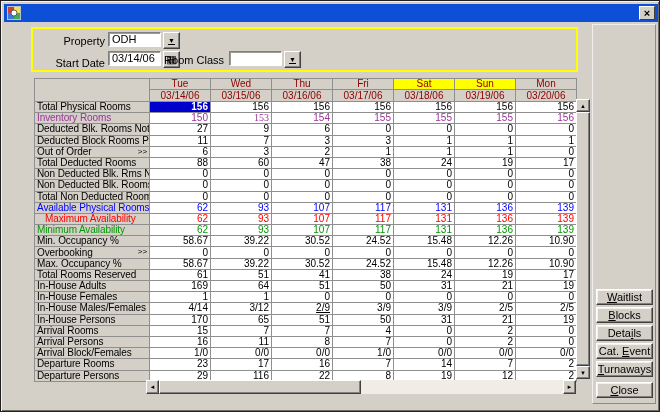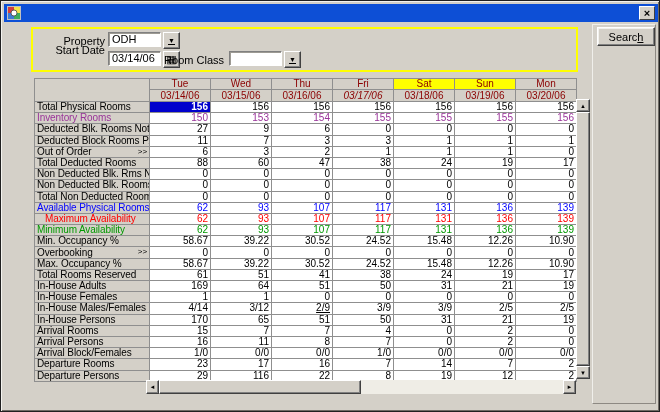--- a/index.html
+++ b/index.html
@@ -81,33 +81,40 @@
     </svg>
     <span class="close-btn">×</span>
   </div>
 
   <div class="form-box" id="form-box" style="border-color: rgb(255, 255, 0);"></div>
   <div class="flabel" style="left:34px;top:34px;width:70px;">Property</div>
   <div class="field" style="left:107px;top:31px;width:53px;">ODH</div>
   <div class="sq-btn" style="left:162px;top:31px;">
     <span class="lov-glyph">▼</span>
   </div>
-  <div class="flabel" style="left:34px;top:43px;width:70px;">Start Date</div>
+  <div class="flabel" style="left:34px;top:56px;width:70px;">Start Date</div>
   <div class="field" style="left:107px;top:50px;width:53px;">03/14/06</div>
   <div class="sq-btn" style="left:162px;top:50px;">
     <span class="cal-glyph">▦</span>
   </div>
   <div class="flabel" style="left:148px;top:53px;width:75px;">Room Class</div>
   <div class="field" style="left:228px;top:50px;width:53px;"></div>
   <div class="sq-btn" style="left:283px;top:50px;">
     <span class="lov-glyph">▼</span>
   </div>
 
   <div class="side-panel"></div>
-  <button class="btn search-btn" id="search-btn">Searc<u>h</u></button>
+  <div class="side-buttons" id="side-buttons">
+      <button class="btn"><u>W</u>aitlist</button>
+      <button class="btn"><u>B</u>locks</button>
+      <button class="btn">Deta<u>i</u>ls</button>
+      <button class="btn">Cat. <u>E</u>vent</button>
+      <button class="btn"><u>T</u>urnaways</button>
+      <button class="btn gap-before"><u>C</u>lose</button>
+    </div>
 
   <table class="grid" id="grid">
     <colgroup>
       <col style="width:115px;">
       <col style="width:61px;">
         <col style="width:61px;">
         <col style="width:61px;">
       <col style="width:61px;">
         <col style="width:61px;">
         <col style="width:61px;">
@@ -121,41 +128,41 @@
           <th style="color: rgb(139, 0, 0);">Thu</th>
           <th style="color: rgb(139, 0, 0);">Fri</th>
           <th style="color: rgb(139, 0, 0); background: rgb(255, 255, 0);">Sat</th>
           <th style="color: rgb(139, 0, 0); background: rgb(255, 255, 0);">Sun</th>
           <th style="color: rgb(139, 0, 0);">Mon</th>
         </tr>
       <tr class="dates" id="head-dates">
           <th style="color: rgb(139, 0, 0);">03/14/06</th>
           <th style="color: rgb(139, 0, 0);">03/15/06</th>
           <th style="color: rgb(139, 0, 0);">03/16/06</th>
-          <th style="color: rgb(139, 0, 0); font-style: italic;">03/17/06</th>
+          <th style="color: rgb(139, 0, 0);">03/17/06</th>
           <th style="color: rgb(139, 0, 0);">03/18/06</th>
           <th style="color: rgb(139, 0, 0);">03/19/06</th>
           <th style="color: rgb(139, 0, 0);">03/20/06</th>
         </tr>
     </thead>
     <tbody id="grid-body">
         <tr>
           <td class="rowlabel"><span style="color: rgb(0, 0, 0);">Total Physical Rooms</span></td>
           <td class="cell sel" style="color: rgb(255, 255, 255); background: rgb(0, 0, 204);">156</td>
           <td class="cell" style="color: rgb(0, 0, 0);">156</td>
           <td class="cell" style="color: rgb(0, 0, 0);">156</td>
           <td class="cell" style="color: rgb(0, 0, 0);">156</td>
           <td class="cell" style="color: rgb(0, 0, 0);">156</td>
           <td class="cell" style="color: rgb(0, 0, 0);">156</td>
           <td class="cell" style="color: rgb(0, 0, 0);">156</td>
         </tr>
         <tr>
           <td class="rowlabel"><span style="color: rgb(153, 51, 153);">Inventory Rooms</span></td>
           <td class="cell" style="color: rgb(153, 51, 153);">150</td>
-          <td class="cell" style="color: rgb(153, 51, 153);">153</td>
+          <td class="cell" style="color: rgb(153, 51, 153); font-family: Liberation Serif, serif;">153</td>
           <td class="cell" style="color: rgb(153, 51, 153);">154</td>
           <td class="cell" style="color: rgb(153, 51, 153);">155</td>
           <td class="cell" style="color: rgb(153, 51, 153);">155</td>
           <td class="cell" style="color: rgb(153, 51, 153);">155</td>
           <td class="cell" style="color: rgb(153, 51, 153);">156</td>
         </tr>
         <tr>
           <td class="rowlabel"><span style="color: rgb(0, 0, 0);">Deducted Blk. Rooms Not P/U</span></td>
           <td class="cell" style="color: rgb(0, 0, 0);">27</td>
           <td class="cell" style="color: rgb(0, 0, 0);">9</td>

